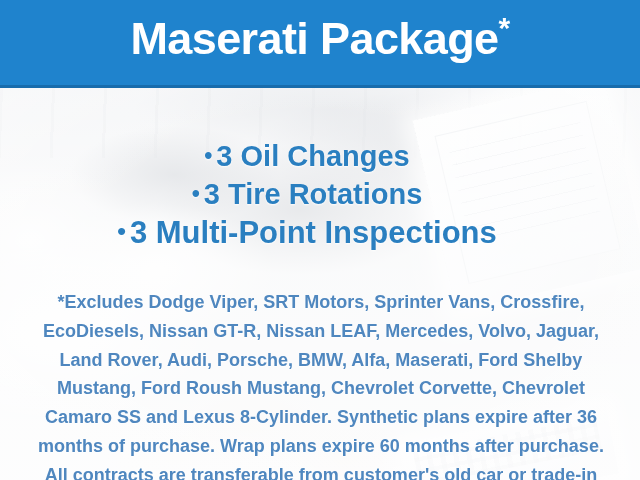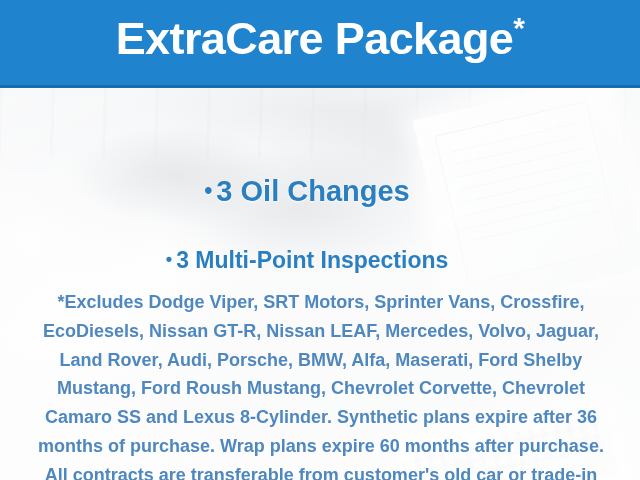--- a/index.html
+++ b/index.html
@@ -195,30 +195,29 @@
     top: 138px;
     z-index: 6;
     text-align: center;
   }
   .bullet-line {
     color: #2a7fc0;
     font-weight: bold;
     line-height: 1.30;
     white-space: nowrap;
     text-shadow: 0 1px 2px rgba(255,255,255,0.9);
-    margin-top: 35px;
   }
   .bullet-line .dot {
     font-size: 0.80em;
     vertical-align: 0.12em;
     padding-right: 4px;
   }
   .bullet-1 { font-size: 29px; }
   .bullet-2 { font-size: 29px; }
-  .bullet-3 { font-size: 23px; }
+  .bullet-3 { font-size: 31px; }
 
   
   .disclaimer {
     position: absolute;
     left: 36px;
     right: 34px;
     top: 288px;
     z-index: 6;
     text-align: center;
     color: #4f87bf;
@@ -248,23 +247,24 @@
 
     <div class="bg-device">
       <div class="bg-device-keys"></div>
     </div>
 
     <div class="photo-layer bg-wash"></div>
     <div class="photo-layer bg-vignette"></div>
   </div>
 
   <div class="header">
-    <div class="header-title"><span>ExtraCare Package</span><span class="asterisk">*</span></div>
+    <div class="header-title"><span>Maserati Package</span><span class="asterisk">*</span></div>
   </div>
 
   <div class="bullets">
     <div class="bullet-line bullet-1"><span class="dot">•</span><span>3 Oil Changes</span></div>
+    <div class="bullet-line bullet-2"><span class="dot">•</span><span>3 Tire Rotations</span></div>
     <div class="bullet-line bullet-3"><span class="dot">•</span><span>3 Multi-Point Inspections</span></div>
   </div>
 
   <div class="disclaimer">*Excludes Dodge Viper, SRT Motors, Sprinter Vans, Crossfire, EcoDiesels, Nissan GT-R, Nissan LEAF, Mercedes, Volvo, Jaguar, Land Rover, Audi, Porsche, BMW, Alfa, Maserati, Ford Shelby Mustang, Ford Roush Mustang, Chevrolet Corvette, Chevrolet Camaro SS and Lexus 8-Cylinder. Synthetic plans expire after 36 months of purchase. Wrap plans expire 60 months after purchase. All contracts are transferable from customer's old car or trade-in to their new car. All contracts can be flat cancelled within 30 days if no services have been used. All other contracts have a $25 cancellation fee. See dealer for details.</div>
 
 </div>
 
 </body></html>

